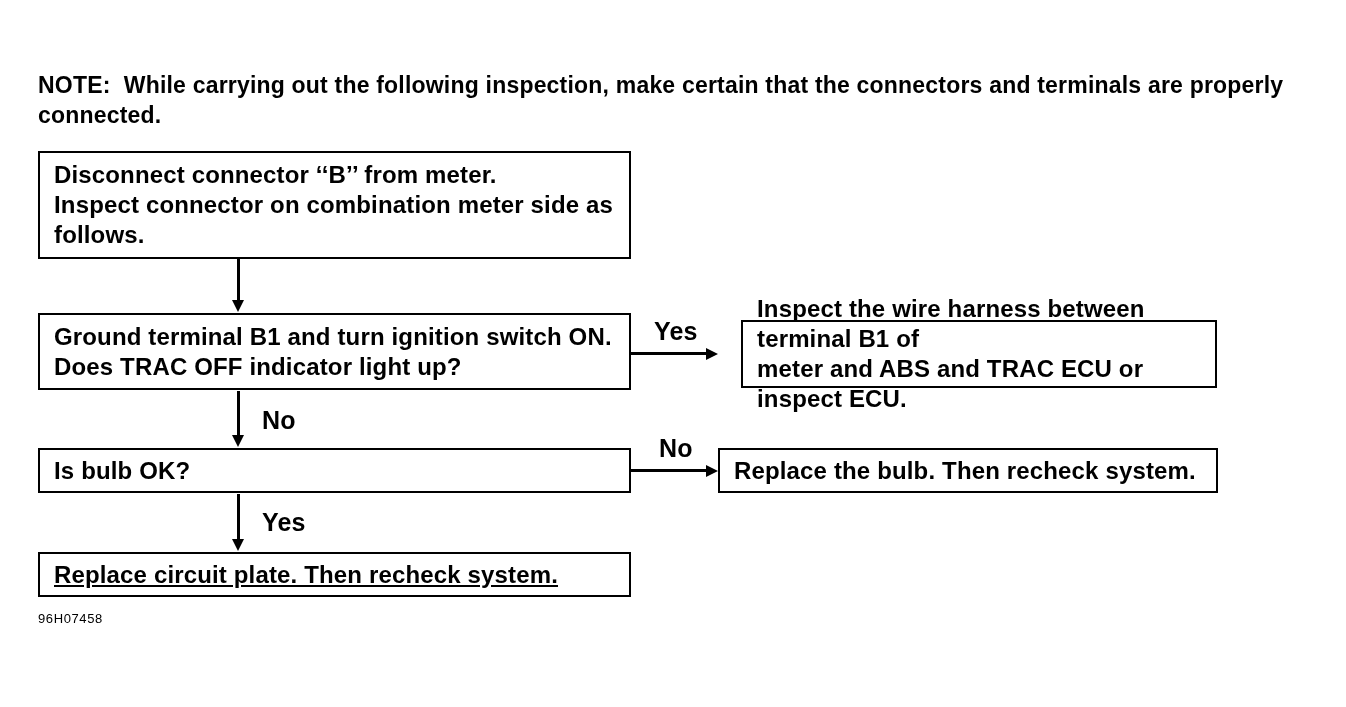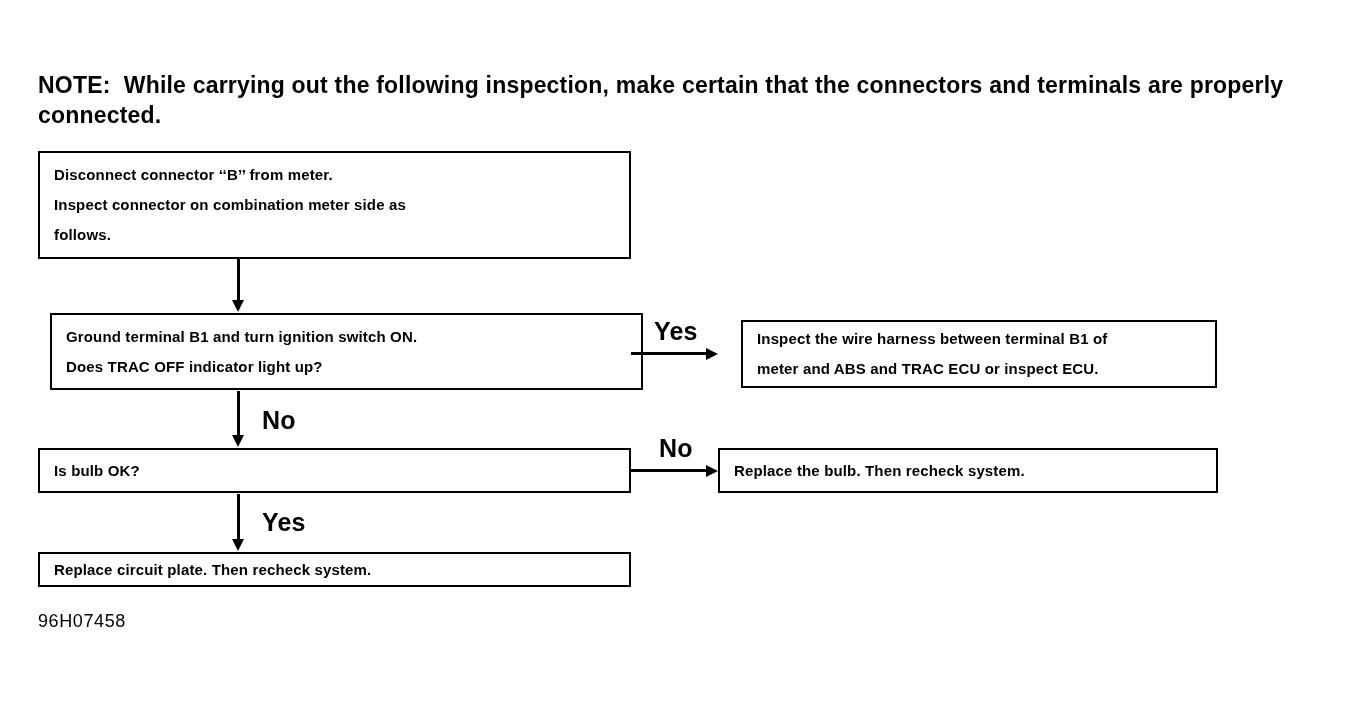--- a/index.html
+++ b/index.html
@@ -30,35 +30,35 @@
     letter-spacing: 0.2px;
     white-space: pre-wrap;
   }
 
   
   .flow-box {
     position: absolute;
     box-sizing: border-box;
     border: 2.5px solid #000000;
     background: #ffffff;
-    font-size: 15px;
+    font-size: 24px;
     font-weight: bold;
     line-height: 30px;
     letter-spacing: 0.15px;
     padding: 0 0 0 14px;
     display: flex;
     flex-direction: column;
     justify-content: center;
     white-space: pre-wrap;
   }
 
   #box-disconnect   { left: 38px;  top: 151px; width: 593px; height: 108px; }
-  #box-ground       { left: 38px;  top: 313px; width: 593px; height: 77px; margin-left: 12px;  }
+  #box-ground       { left: 38px;  top: 313px; width: 593px; height: 77px;  }
   #box-bulb         { left: 38px;  top: 448px; width: 593px; height: 45px;  }
-  #box-circuit      { left: 38px;  top: 552px; width: 593px; height: 35px;  }
+  #box-circuit      { left: 38px;  top: 552px; width: 593px; height: 45px; text-decoration: underline;  }
   #box-harness      { left: 741px; top: 320px; width: 476px; height: 68px;  }
   #box-replacebulb  { left: 718px; top: 448px; width: 500px; height: 45px;  }
 
   
   .v-line {
     position: absolute;
     width: 3px;
     background: #000000;
   }
   .h-line {
@@ -117,21 +117,21 @@
   #label-yes-harness { left: 654px; top: 320px; }
   #label-no-bulb     { left: 262px; top: 409px; }
   #label-no-replace  { left: 659px; top: 437px; }
   #label-yes-circuit { left: 262px; top: 511px; }
 
   
   #figure-caption {
     position: absolute;
     left: 38px;
     top: 611px;
-    font-size: 18px;
+    font-size: 13px;
     font-weight: normal;
     letter-spacing: 0.6px;
     color: #000000;
   }
 </style>
 </head>
 <body>
 
 <div id="note-block">NOTE:  While carrying out the following inspection, make certain that the connectors and terminals are properly connected.</div>
 

